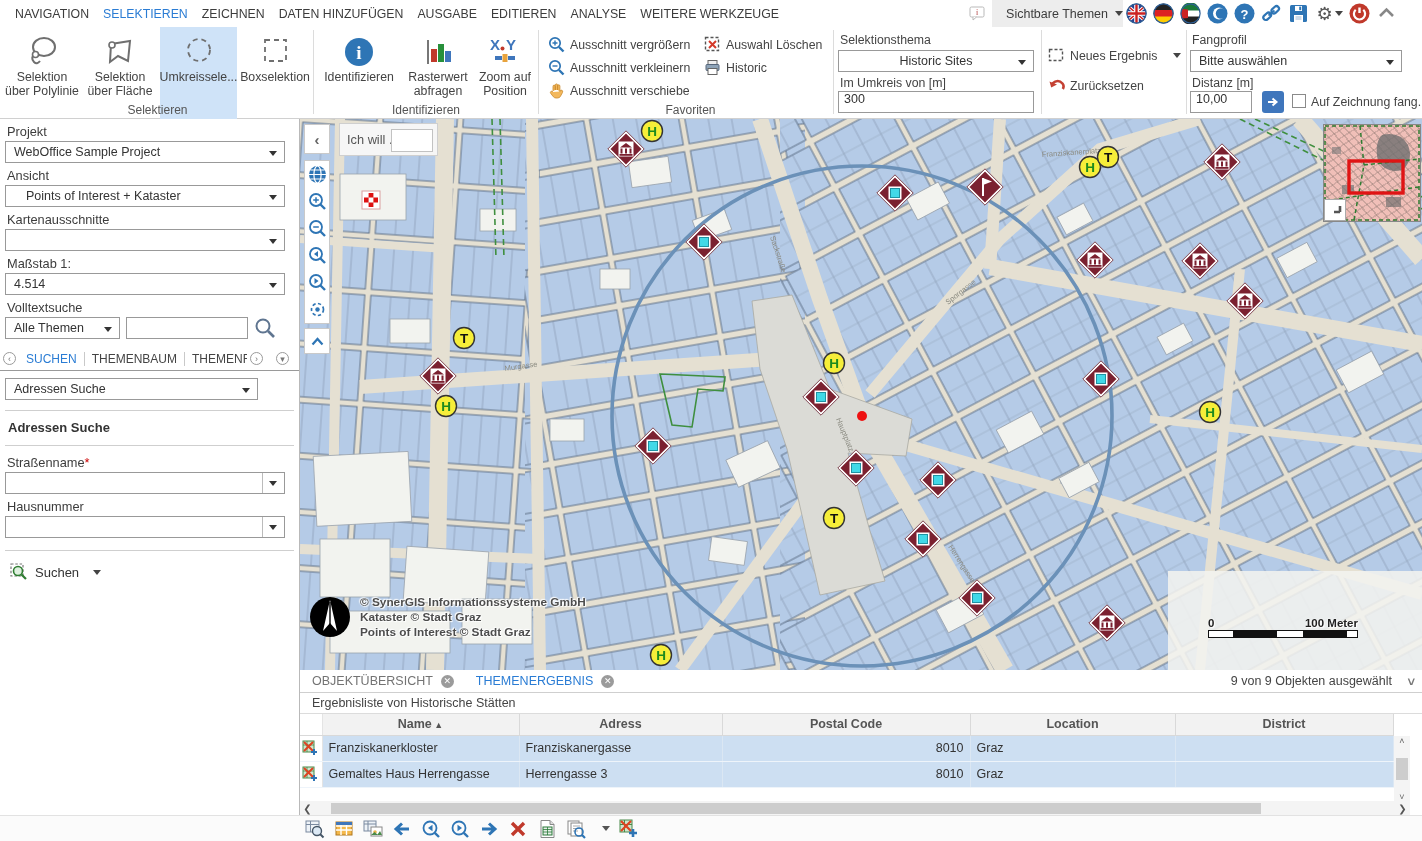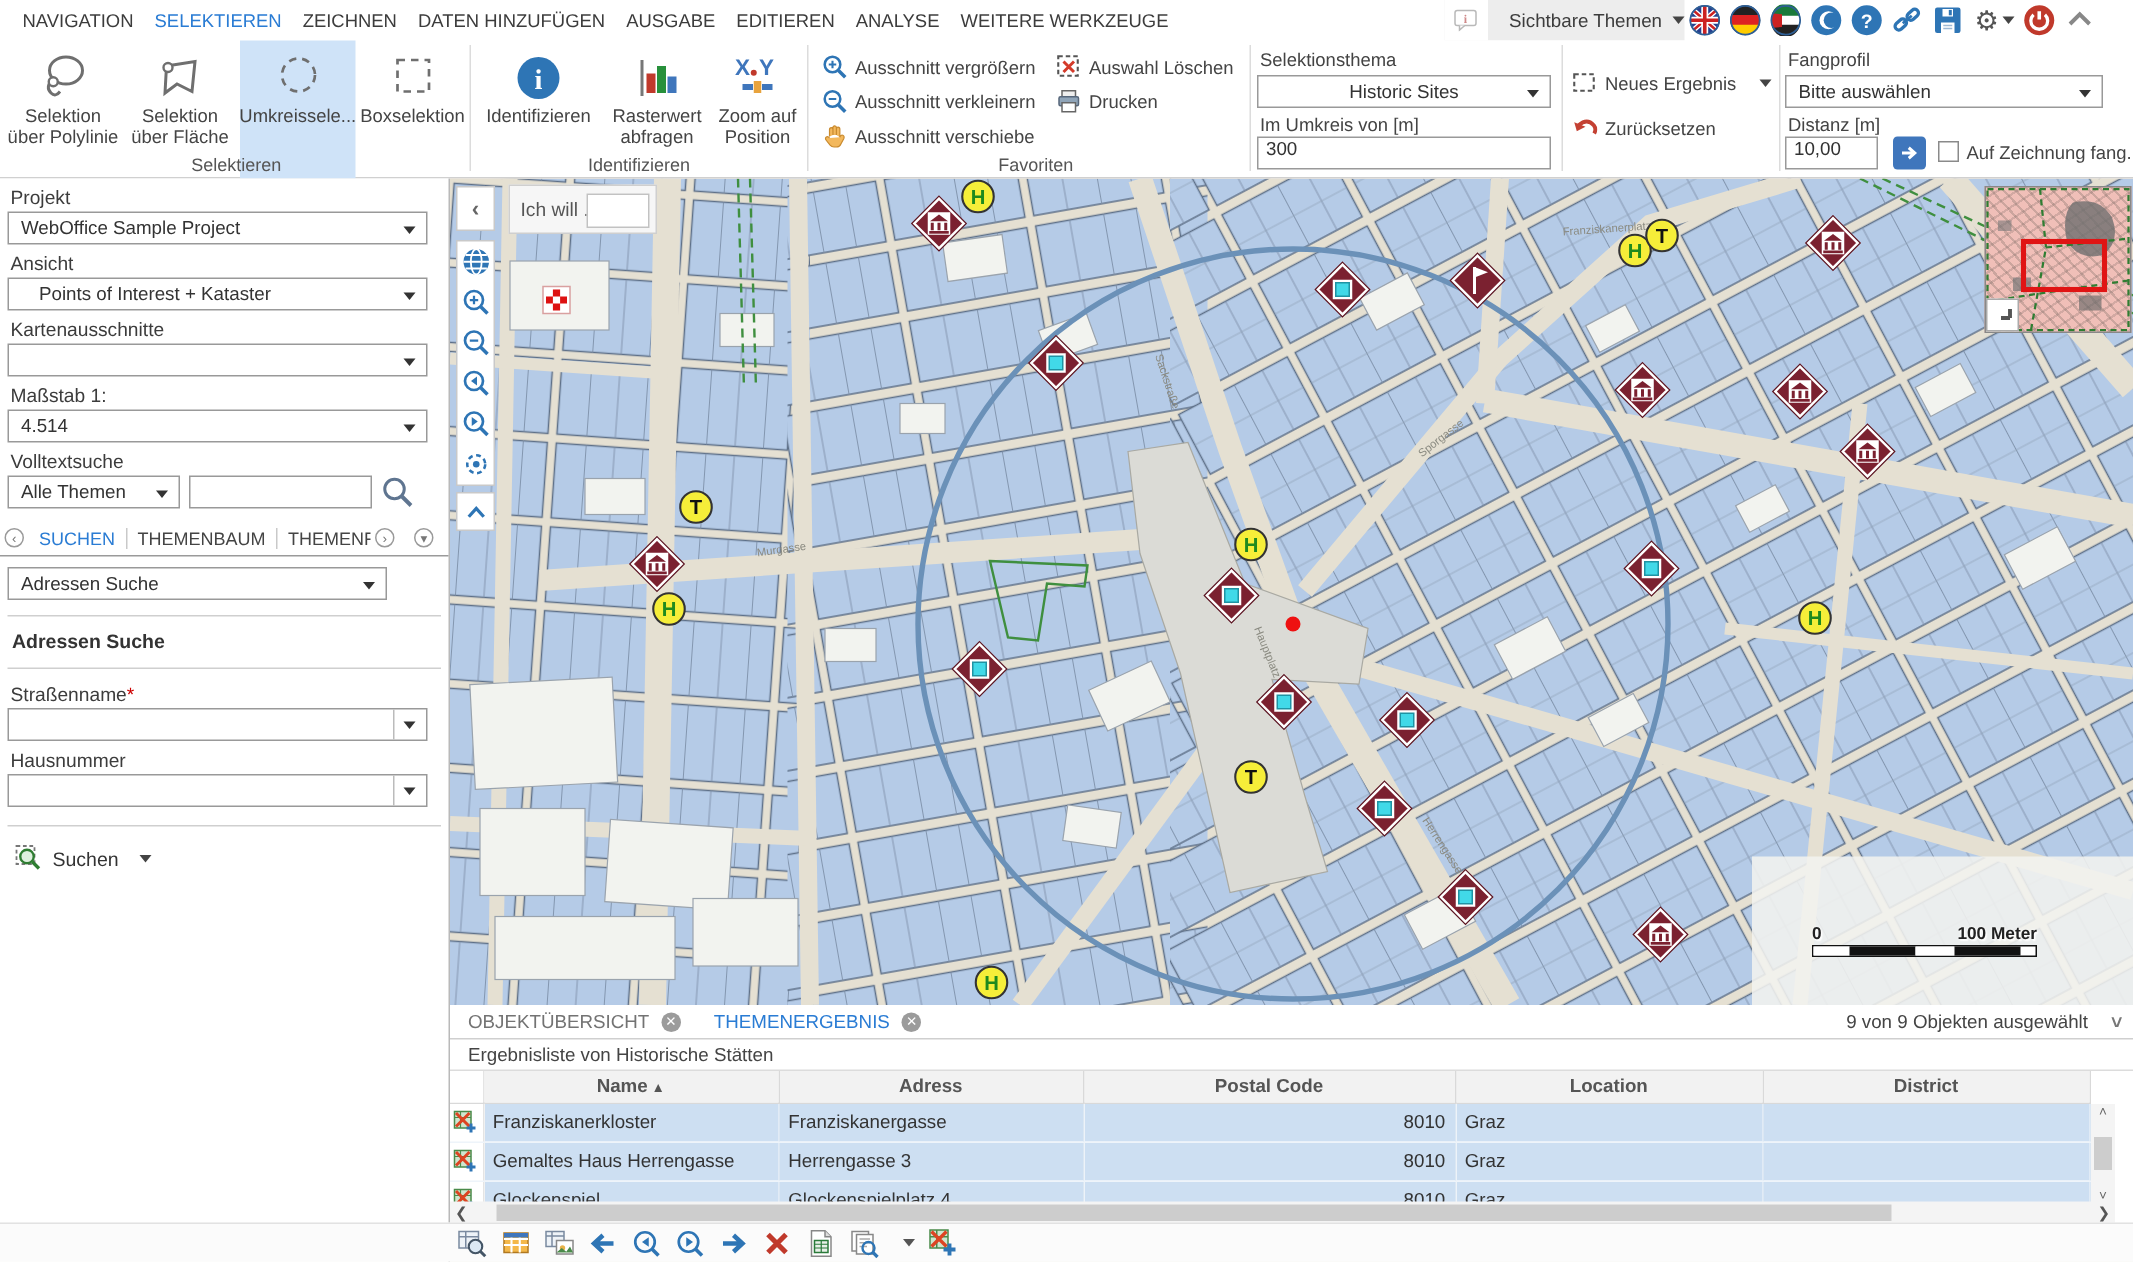--- a/index.html
+++ b/index.html
@@ -297,21 +297,21 @@
             <path d="M5 5 L12 12 M12 5 L5 12" stroke="#d43a2a" stroke-width="2"></path>
           </svg>
           <span>Auswahl Löschen</span>
         </div>
       <div class="smallbtn">
           <svg width="17" height="17" viewBox="0 0 17 17">
             <rect x="4" y="1.5" width="9" height="4" fill="#eee" stroke="#666"></rect>
             <rect x="2" y="5.5" width="13" height="6" rx="1" fill="#8fa4b8" stroke="#56667a"></rect>
             <rect x="4" y="9.5" width="9" height="6" fill="#fff" stroke="#666"></rect>
           </svg>
-          <span>Drucken</span>
+          <span>Historic</span>
         </div>
     </div>
     <div class="glabel" style="left:548px;width:285px;position:absolute">Favoriten</div>
   </div>
   <div class="rsep" style="left:833px"></div>
   <div class="rgroup">
     <div class="flabel" style="position:absolute;left:840px;top:6px">Selektionsthema</div>
     <div class="sel" style="position:absolute;left:838px;top:23px;width:196px;justify-content:center">
         <span>Historic Sites</span>
       </div>
@@ -745,20 +745,32 @@
       </g>
       <rect x="25" y="36" width="54" height="32" fill="none" stroke="#e01414" stroke-width="3.4"></rect>
     </svg>
     <div id="ov-btn">
         <svg width="13" height="13" viewBox="0 0 13 13">
           <path d="M2 2 H8 M8 2 V8" stroke="#555" stroke-width="2.6" fill="none" transform="rotate(90 6.5 6.5)"></path>
         </svg>
       </div>
   </div>
 
+  <div id="copyright">
+    <svg width="44" height="44" viewBox="0 0 44 44">
+        <circle cx="22" cy="22" r="20" fill="#000"></circle>
+        <polygon points="22,5 29,36 22,28 15,36" fill="#fff"></polygon>
+        <path d="M22 7 V37" stroke="#000" stroke-width="1.4"></path>
+      </svg>
+    <div id="cr-lines">
+      <div>© SynerGIS Informationssysteme GmbH</div>
+      <div>Kataster © Stadt Graz</div>
+      <div>Points of Interest © Stadt Graz</div>
+    </div>
+  </div>
 
   <div id="scalebar">
     <div class="lbls">
         <span>0</span>
         <span>100 Meter</span>
       </div>
     <div id="sb-bar">
         <div style="width:24px;background:#fff"></div>
         <div style="width:44px;background:#111"></div>
         <div style="width:26px;background:#fff"></div>
@@ -821,35 +833,20 @@
                 <path d="M2 2 L11 11 M11 2 L2 11" stroke="#d42" stroke-width="2"></path>
                 <path d="M12 9 v6 M9 12 h6" stroke="#2e75b5" stroke-width="2"></path>
               </svg>
             </td>
             <td>Gemaltes Haus Herrengasse</td>
             <td>Herrengasse 3</td>
             <td class="num">8010</td>
             <td>Graz</td>
             <td></td>
           </tr>
-          <tr>
-            <td class="icon-cell">
-              <svg width="16" height="16" viewBox="0 0 16 16">
-                <rect x="1" y="1" width="11" height="11" fill="#cfe6cf" stroke="#4a8a4a"></rect>
-                <path d="M1 5 h11 M5 1 v11" stroke="#4a8a4a" stroke-width="0.8"></path>
-                <path d="M2 2 L11 11 M11 2 L2 11" stroke="#d42" stroke-width="2"></path>
-                <path d="M12 9 v6 M9 12 h6" stroke="#2e75b5" stroke-width="2"></path>
-              </svg>
-            </td>
-            <td>Glockenspiel</td>
-            <td>Glockenspielplatz 4</td>
-            <td class="num">8010</td>
-            <td>Graz</td>
-            <td></td>
-          </tr>
         </tbody>
     </table>
   </div>
   <div id="vscroll">
       <span>˄</span>
       <div id="vthumb"></div>
       <span>˅</span>
     </div>
   <div id="hscroll">
       <span class="scr-arr">❮</span>

